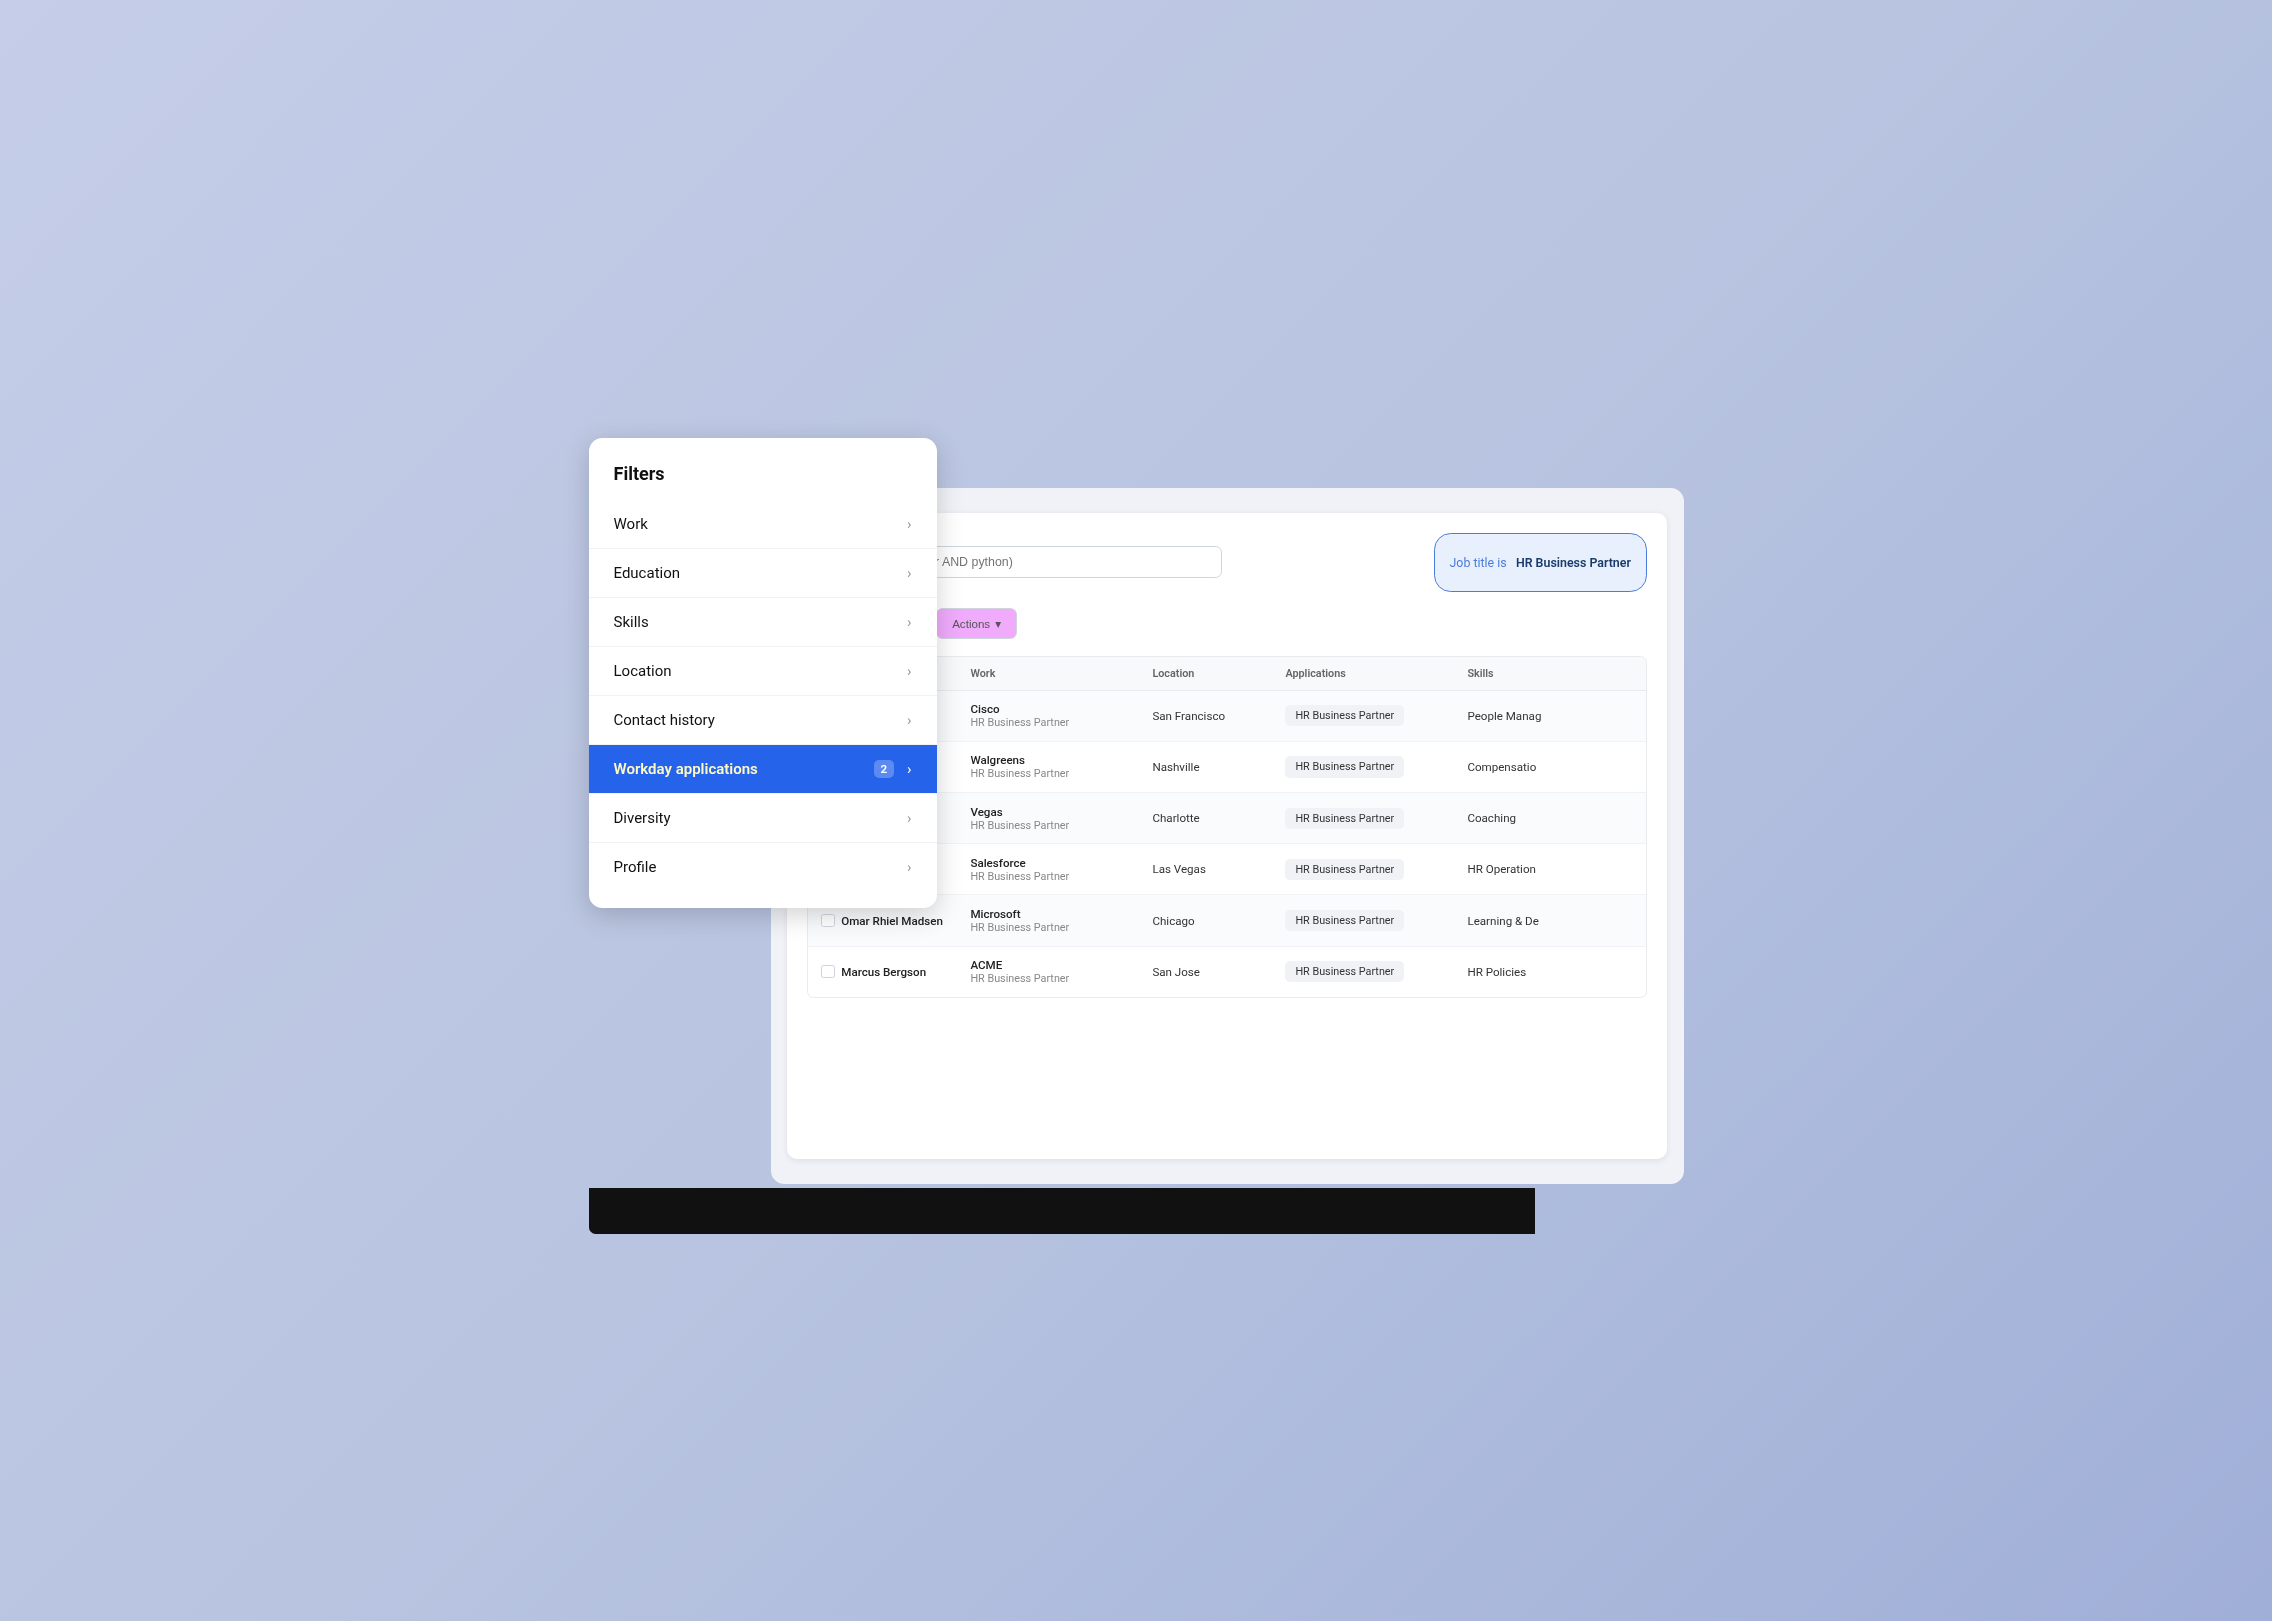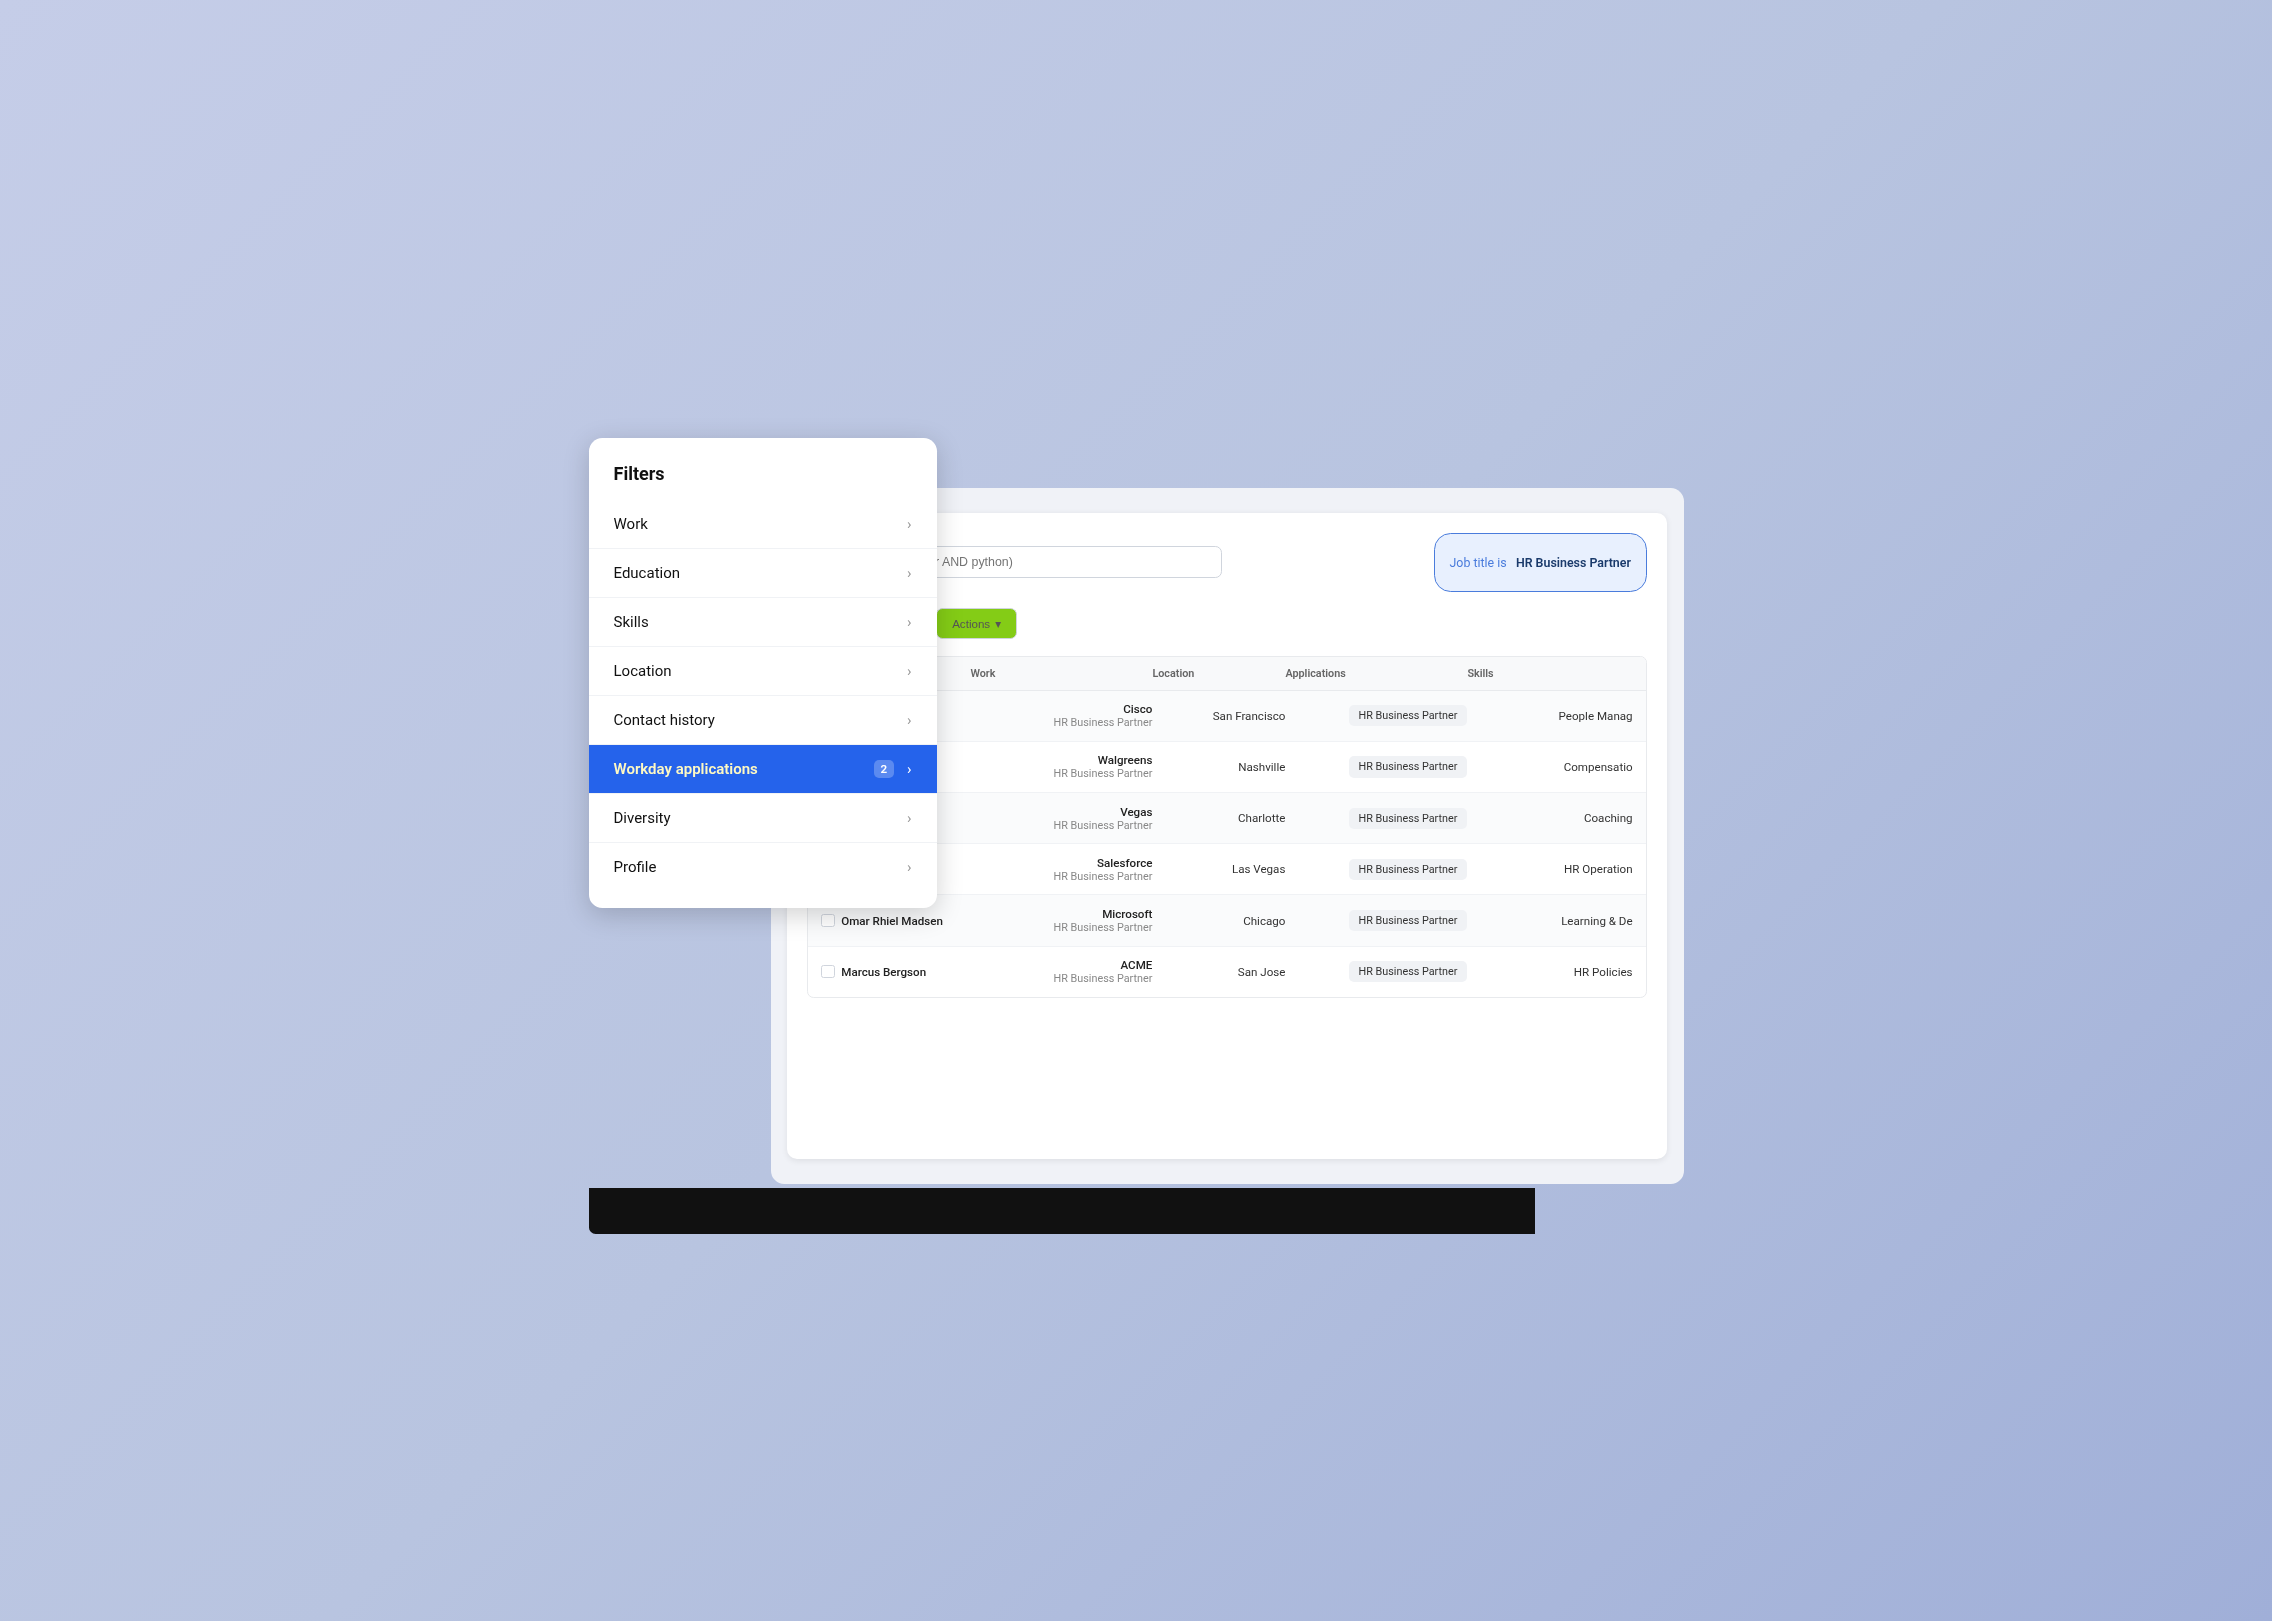--- a/index.html
+++ b/index.html
@@ -90,21 +90,21 @@
       border: 1.2px solid #d0d5dd;
       border-radius: 6.6px;
       padding: 7.5px 15px;
       font-size: 11.6px;
       font-weight: 500;
       color: #222;
       cursor: pointer;
     }
 
     .btn-actions {
-      background: #84cc16;
+      background: #f0abfc;
       border: 1.2px solid #d0d5dd;
       border-radius: 6.6px;
       padding: 7.5px 15px;
       font-size: 11.6px;
       color: #555;
       cursor: pointer;
       display: flex;
       align-items: center;
       gap: 5px;
     }
@@ -129,21 +129,20 @@
       font-weight: 600;
       color: #666;
     }
 
     .table-row {
       display: grid;
       grid-template-columns: 149px 182px 133px 182px 1fr;
       border-bottom: 0.8px solid #f0f2f5;
       padding: 11.6px 13.3px;
       align-items: center;
-      text-align: right;
     }
 
     .table-row:last-child {
       border-bottom: none;
     }
 
     .table-row:nth-child(even) {
       background: #fafbfc;
     }
 

